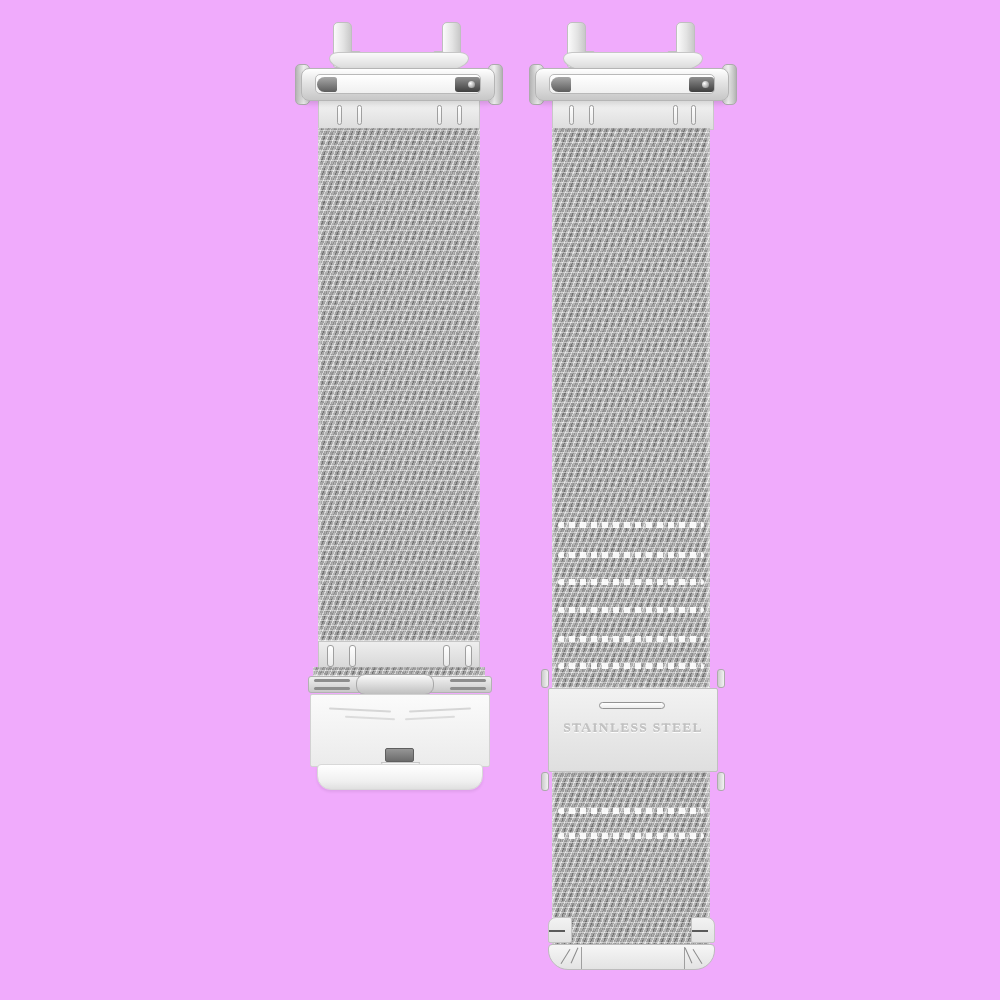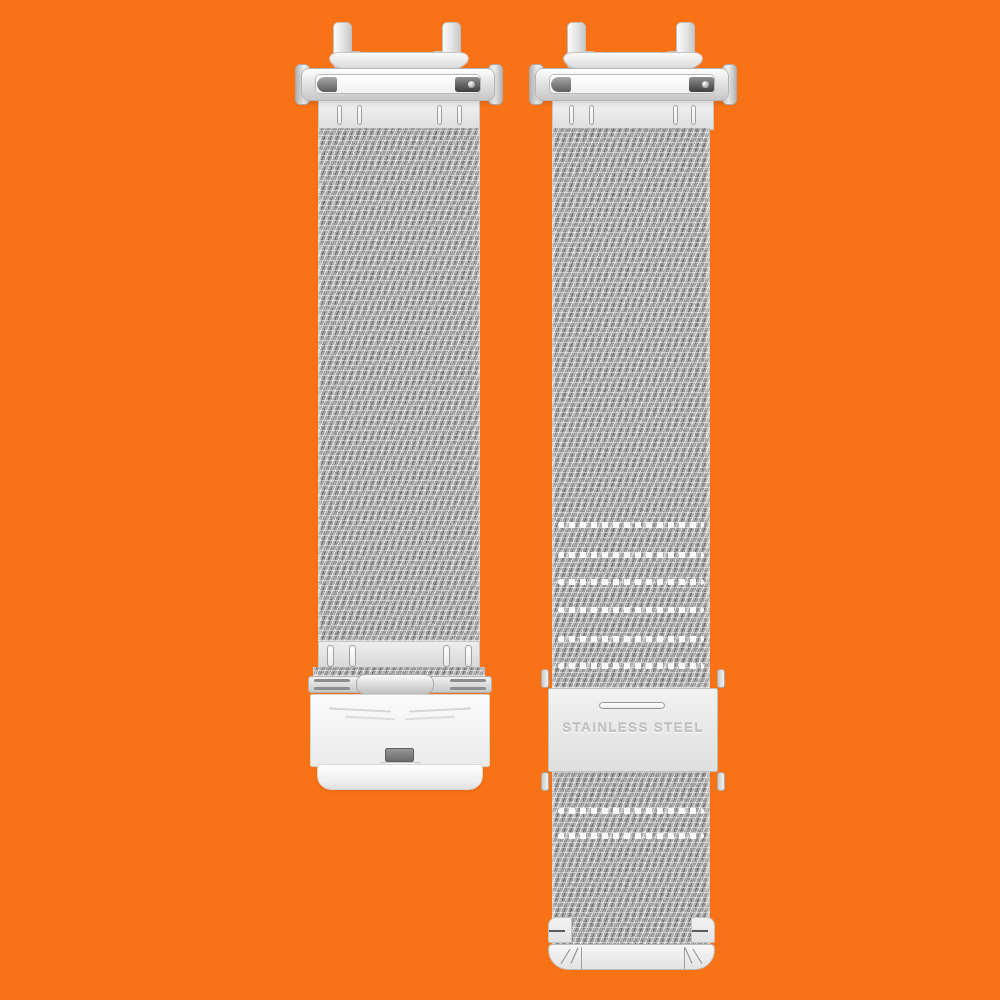--- a/index.html
+++ b/index.html
@@ -1,16 +1,16 @@
 <!DOCTYPE html>
 <html><head>
 <meta charset="utf-8">
 <style>
   html,body{margin:0;padding:0;background:#fff;font-family:"Liberation Sans",sans-serif;}
-  .stage{position:relative;width:1000px;height:1000px;background:#f97316;overflow:hidden;}
+  .stage{position:relative;width:1000px;height:1000px;background:#f0abfc;overflow:hidden;font-family:Liberation Serif, serif;}
   .abs{position:absolute;}
 
   
   .connector{position:absolute;width:200px;height:110px;}
   .connector *{position:absolute;box-sizing:border-box;}
   .prong{width:19px;height:46px;top:0;border:1px solid #bfbfbf;border-radius:5px 5px 3px 3px;
          background:linear-gradient(90deg,#fbfbfb,#e3e3e3 55%,#c8c8c8);z-index:1;}
   .prong::after{content:"";position:absolute;bottom:-4px;width:9px;height:18px;
          background:linear-gradient(#ececec,#cdcdcd);border:1px solid #c0c0c0;border-radius:2px;}
   .p-l{left:34px}.p-l::after{right:-10px}

